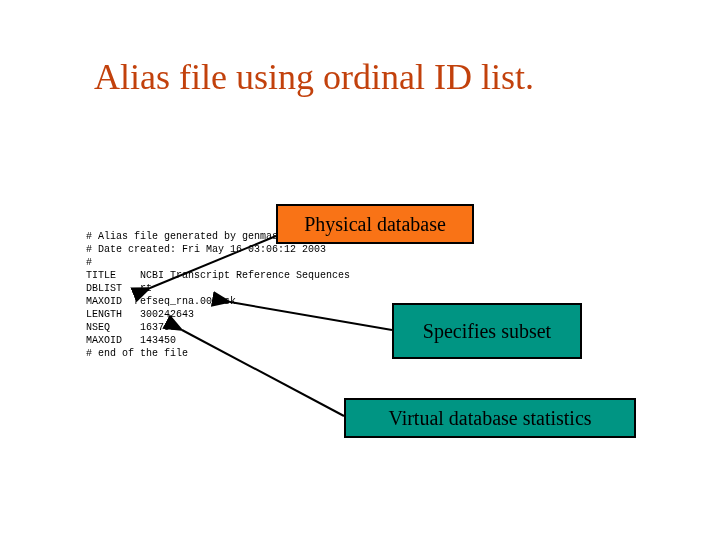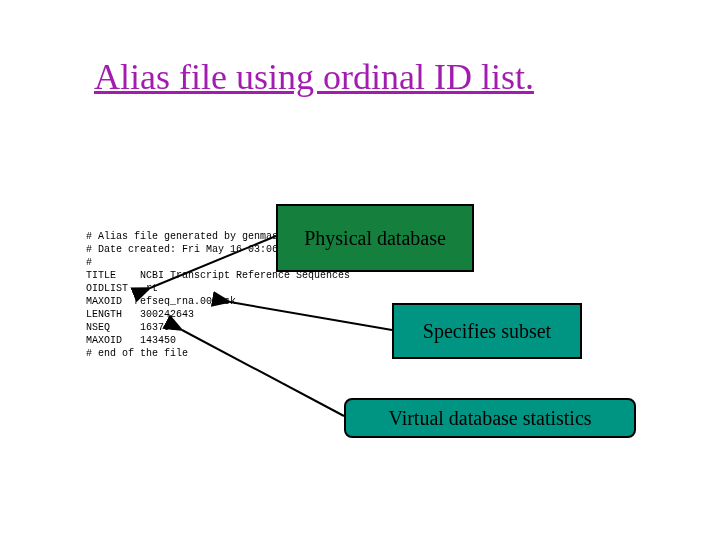--- a/index.html
+++ b/index.html
@@ -9,22 +9,21 @@
     background: #ffffff;
     font-family: "Times New Roman", Times, serif;
     position: relative;
     overflow: hidden;
   }
   .title {
     position: absolute;
     top: 56px;
     left: 94px;
     font-size: 36px;
-    color: #a21caf;
-    text-decoration: underline;
+    color: #c2410c;
   }
   .codeblock {
     position: absolute;
     top: 230px;
     left: 86px;
     font-family: "Courier New", Courier, monospace;
     font-size: 10px;
     line-height: 13px;
     color: #000;
     white-space: pre;
@@ -37,40 +36,40 @@
     color: #000;
     font-size: 20px;
     text-align: center;
     display: flex;
     flex-direction: column;
     align-items: center;
     justify-content: center;
     line-height: 1.15;
     padding: 4px 10px;
   }
-  .c1 { top: 204px; left: 276px; width: 198px; height: 68px; background:#15803d; }
+  .c1 { top: 204px; left: 276px; width: 198px; height: 40px; background:#f97316; }
   .c2 { top: 303px; left: 392px; width: 190px; height: 56px; background:#009583; }
-  .c3 { top: 398px; left: 344px; width: 292px; height: 40px; background:#009583;border-radius:8px; }
+  .c3 { top: 398px; left: 344px; width: 292px; height: 40px; background:#009583; }
   svg.arrows {
     position: absolute;
     top: 0; left: 0;
     width: 720px; height: 540px;
     pointer-events: none;
   }
 </style>
 </head>
 <body>
 
 <div class="title">Alias file using ordinal ID list.</div>
 
 <div class="codeblock"><span># Alias file generated by genmask</span>
 <span># Date created: Fri May 16 03:06:12 2003</span>
 <span>#</span>
 <span>TITLE    NCBI Transcript Reference Sequences</span>
-<span>OIDLIST   rt</span>
+<span>DBLIST   rt</span>
 <span>MAXOID  refseq_rna.00.msk</span>
 <span>LENGTH   300242643</span>
 <span>NSEQ     163798</span>
 <span>MAXOID   143450</span>
 <span># end of the file</span></div>
 
 <svg class="arrows">
   <defs>
     <marker id="ah" markerWidth="10" markerHeight="8" refX="1" refY="4" orient="auto">
       <path d="M10,0 L0,4 L10,8 Z" fill="#000"></path>

